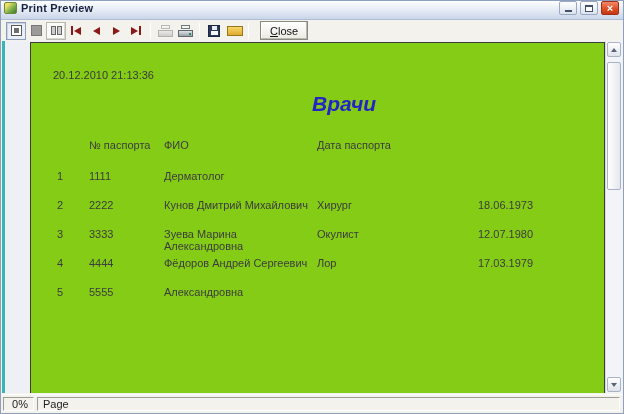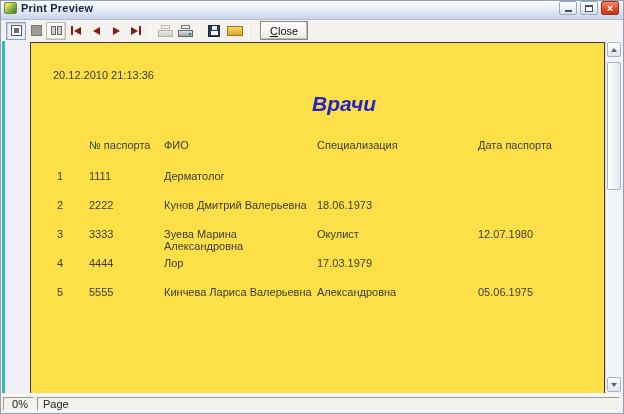--- a/index.html
+++ b/index.html
@@ -76,21 +76,21 @@
     display:flex; align-items:center; flex:none;
   }
   .close-btn .accel { text-decoration:underline; }
 
   
   .preview { position:absolute; top:40px; left:1px; right:1px; bottom:20px; background:#eef0f5; display:flex; }
   .teal-strip { width:3px; background:#38b6b6; flex:none; }
   .page-wrap { flex:1; position:relative; overflow:hidden; }
   .page {
     position:absolute; left:25px; top:1px; right:0; bottom:-12px;
-    background:#fde047; border:1px solid #3c3c3c; border-bottom:none;
+    background:#84cc16; border:1px solid #3c3c3c; border-bottom:none;
   }
 
   .timestamp { margin:26px 0 0 22px; font-size:11px; color:#3a3a3a; }
   .report-title {
     margin-top:11px; padding-left:18px; text-align:center;
     font-size:21px; font-weight:bold; font-style:italic; color:#2323c8;margin-left:35px;
   }
 
   .rpt-table { margin-top:23px; font-size:11px; color:#3c3c3c; }
   .rpt-row, .rpt-header {
@@ -216,54 +216,53 @@
       <div class="page">
 
         <div class="timestamp">20.12.2010 21:13:36</div>
         <div class="report-title">Врачи</div>
 
         <div class="rpt-table">
           <div class="rpt-header">
             <span></span>
             <span>№ паспорта</span>
             <span>ФИО</span>
-            <span>Специализация</span>
             <span>Дата паспорта</span>
           </div>
 
           <div class="rpt-row">
             <span>1</span>
             <span>1111</span>
             <span>Дерматолог</span>
           </div>
           <div class="rpt-row">
             <span>2</span>
             <span>2222</span>
-            <span>Кунов Дмитрий Валерьевна</span>
+            <span>Кунов Дмитрий Михайлович</span>
+            <span>Хирург</span>
             <span>18.06.1973</span>
           </div>
           <div class="rpt-row">
             <span>3</span>
             <span>3333</span>
             <span>Зуева Марина Александровна</span>
             <span>Окулист</span>
             <span>12.07.1980</span>
           </div>
           <div class="rpt-row">
             <span>4</span>
             <span>4444</span>
+            <span>Фёдоров Андрей Сергеевич</span>
             <span>Лор</span>
             <span>17.03.1979</span>
           </div>
           <div class="rpt-row">
             <span>5</span>
             <span>5555</span>
-            <span>Кинчева Лариса Валерьевна</span>
             <span>Александровна</span>
-            <span>05.06.1975</span>
           </div>
         </div>
 
       </div>
     </div>
 
     <div class="vscroll">
       <span class="sb-btn sb-up">
           <span class="sb-tri-up"></span>
         </span>

